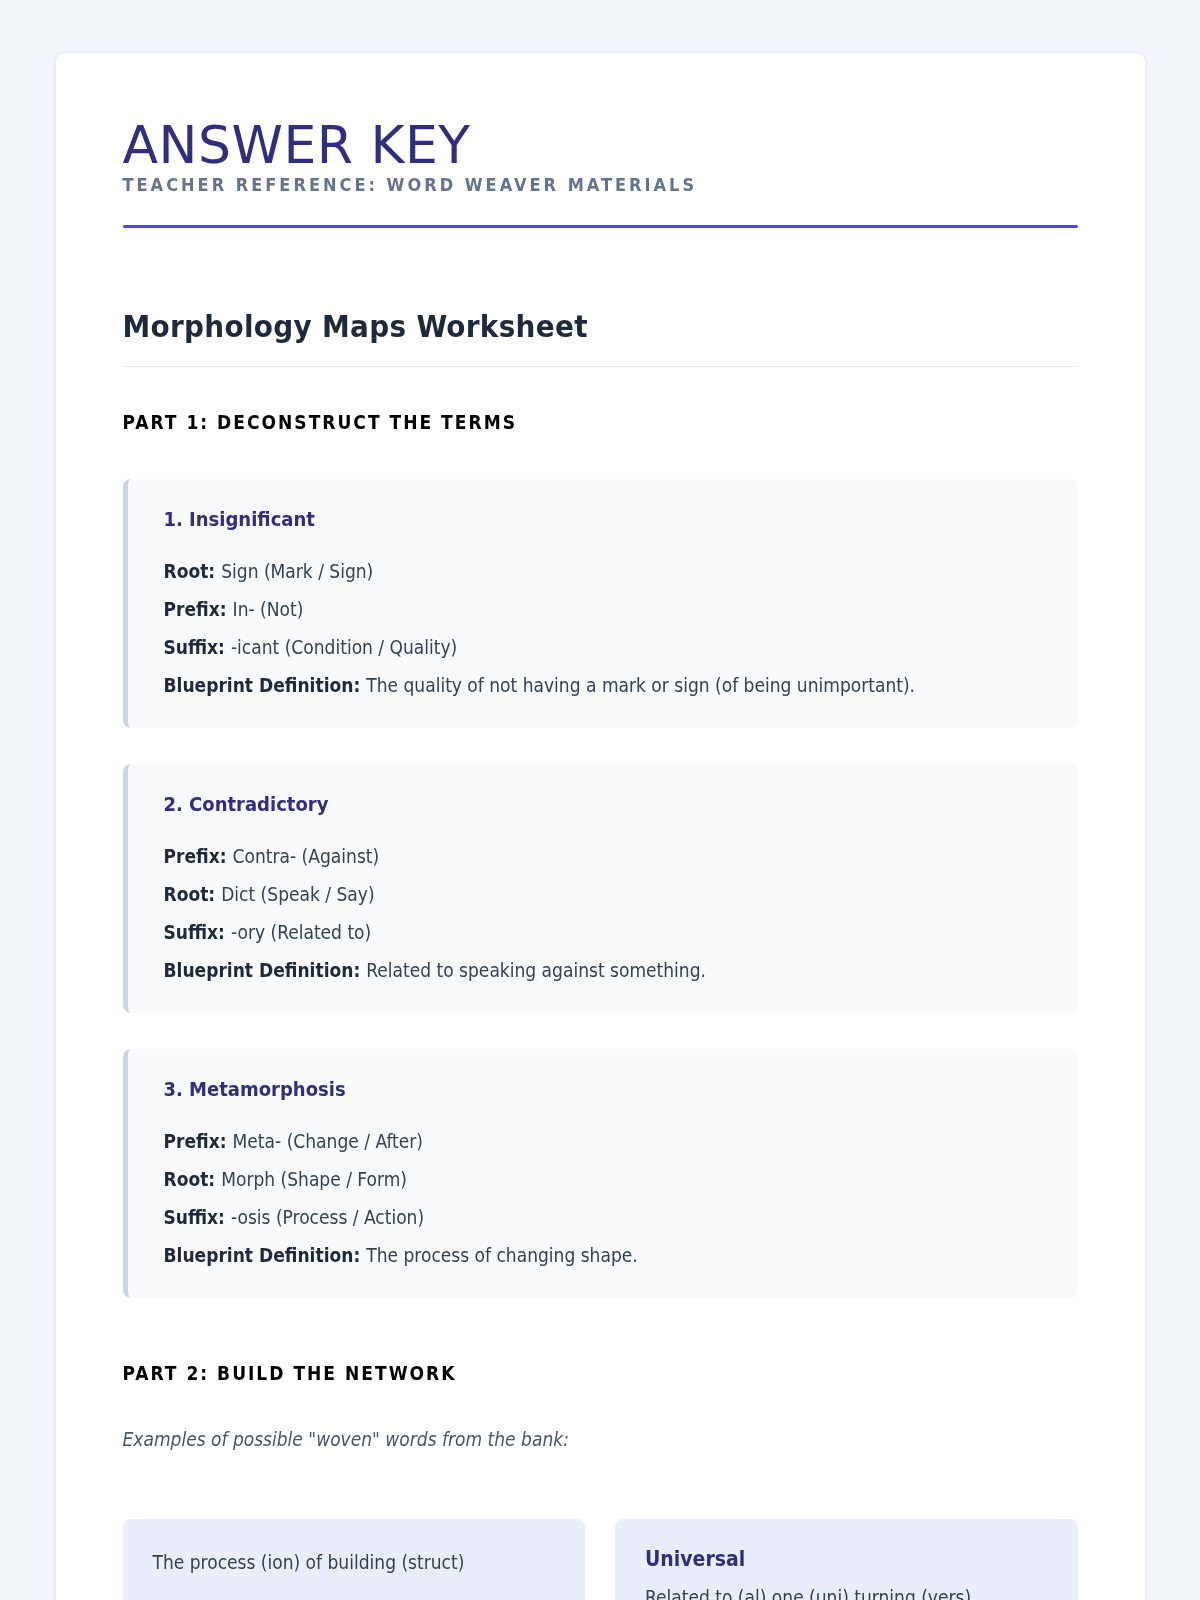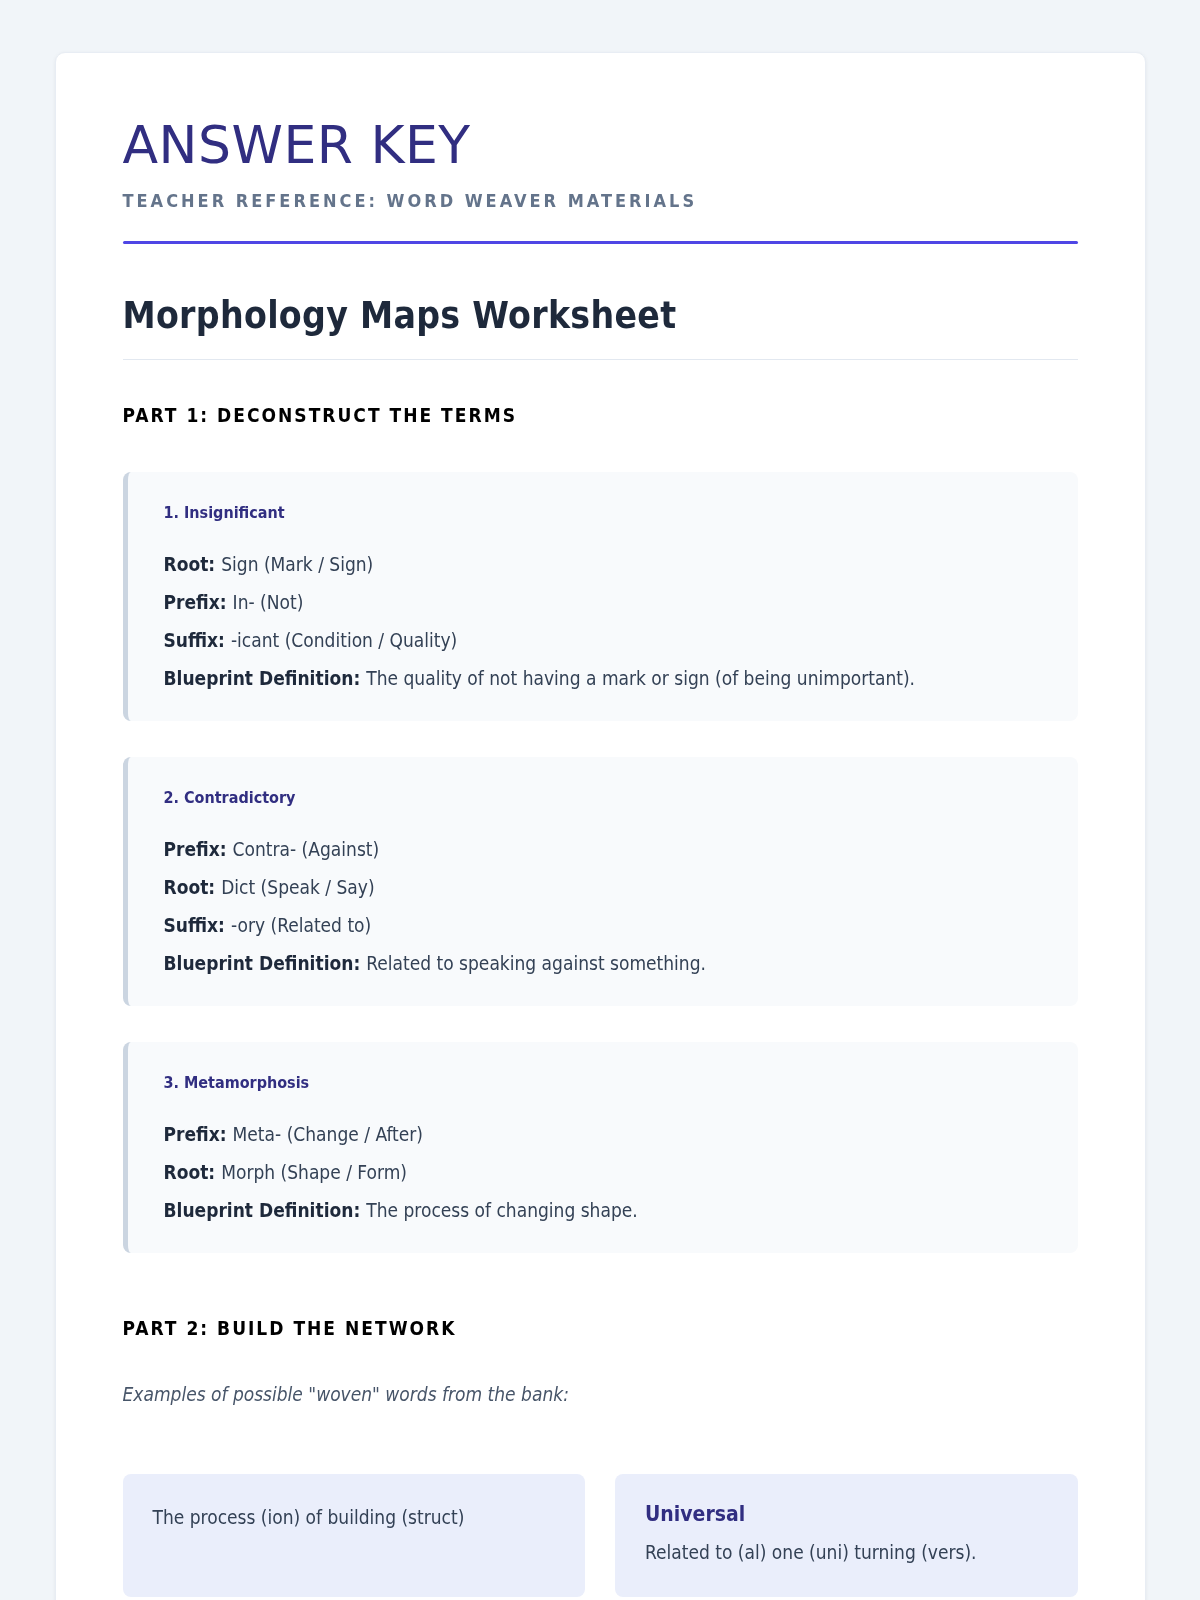--- a/index.html
+++ b/index.html
@@ -22,35 +22,35 @@
   }
   .h1 {
     font-size: 52px;
     line-height: 1.1;
     font-weight: 400;
     font-stretch: normal;
     letter-spacing: 0.5px;
     color: #312e81;
   }
   .subtitle {
-    margin-top: 16px;
+    margin-top: 0;
     font-size: 18px;
     font-weight: 700;
     letter-spacing: 3px;
     color: #64748b;
   }
   .accent-rule {
     margin-top: 30px;
     height: 3px;
     background: #4f46e5;
     border-radius: 2px;
   }
   .h2 {
-    margin-top: 50px;
-    font-size: 37px;
+    margin-top: 80px;
+    font-size: 31px;
     font-weight: 700;
     letter-spacing: 0.3px;
     color: #1e293b;
     padding-bottom: 22px;
     border-bottom: 1px solid #e2e8f0;
   }
   .part-label {
     margin-top: 44px;
     font-size: 19px;
     font-weight: 700;
@@ -61,21 +61,21 @@
   .part-label.part2 { margin-top: 64px; }
   .term-card {
     margin-top: 46px;
     background: #f8fafc;
     border-left: 5px solid #cbd5e1;
     border-radius: 8px;
     padding: 26px 36px 24px;
   }
   .term-card + .term-card { margin-top: 36px; }
   .term-title {
-    font-size: 16px;
+    font-size: 20px;
     font-weight: 700;
     color: #312e81;
     line-height: 29px;
     margin-bottom: 18px;
   }
   .term-row {
     font-size: 19px;
     line-height: 38px;
     color: #334155;
   }
@@ -143,20 +143,21 @@
     <p class="term-row"><span class="lbl">Prefix:</span><span>Contra- (Against)</span></p>
     <p class="term-row"><span class="lbl">Root:</span><span>Dict (Speak / Say)</span></p>
     <p class="term-row"><span class="lbl">Suffix:</span><span>-ory (Related to)</span></p>
     <p class="term-row"><span class="lbl">Blueprint Definition:</span><span>Related to speaking against something.</span></p>
   </section>
 
   <section class="term-card">
     <h4 class="term-title">3. Metamorphosis</h4>
     <p class="term-row"><span class="lbl">Prefix:</span><span>Meta- (Change / After)</span></p>
     <p class="term-row"><span class="lbl">Root:</span><span>Morph (Shape / Form)</span></p>
+    <p class="term-row"><span class="lbl">Suffix:</span><span>-osis (Process / Action)</span></p>
     <p class="term-row"><span class="lbl">Blueprint Definition:</span><span>The process of changing shape.</span></p>
   </section>
 
   <h3 class="part-label part2">PART 2: BUILD THE NETWORK</h3>
 
   <p class="note">Examples of possible "woven" words from the bank:</p>
 
   <div class="word-grid">
     <div class="word-card">
       <p class="word-def">The process (ion) of building (struct)</p>

